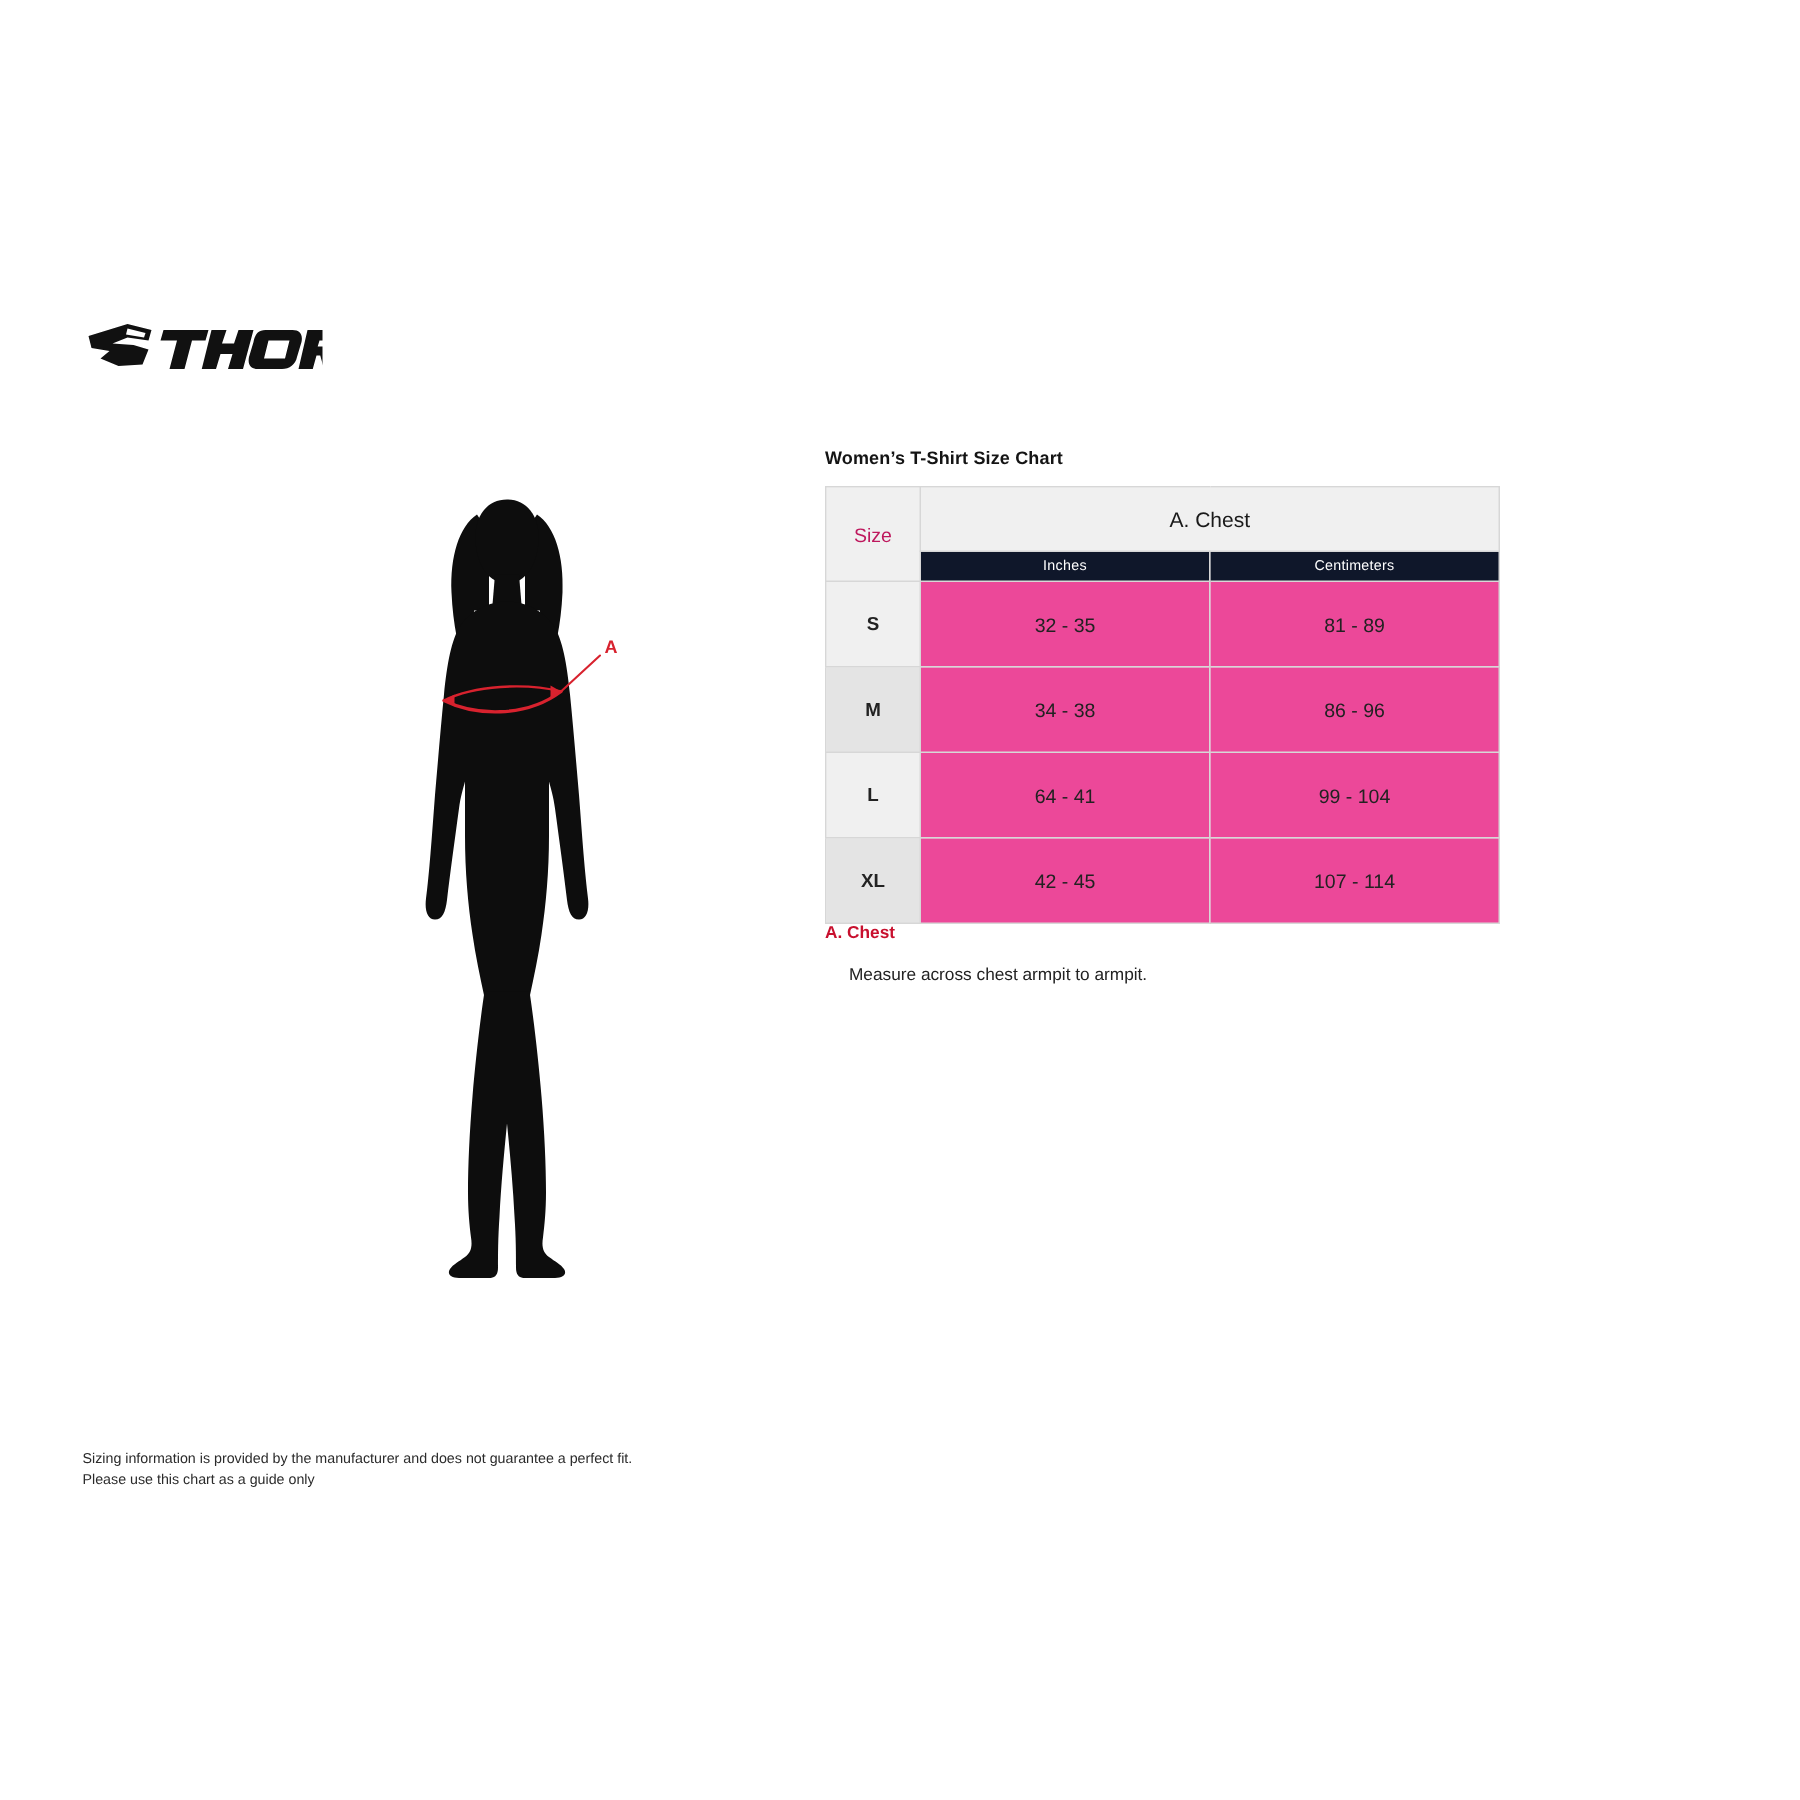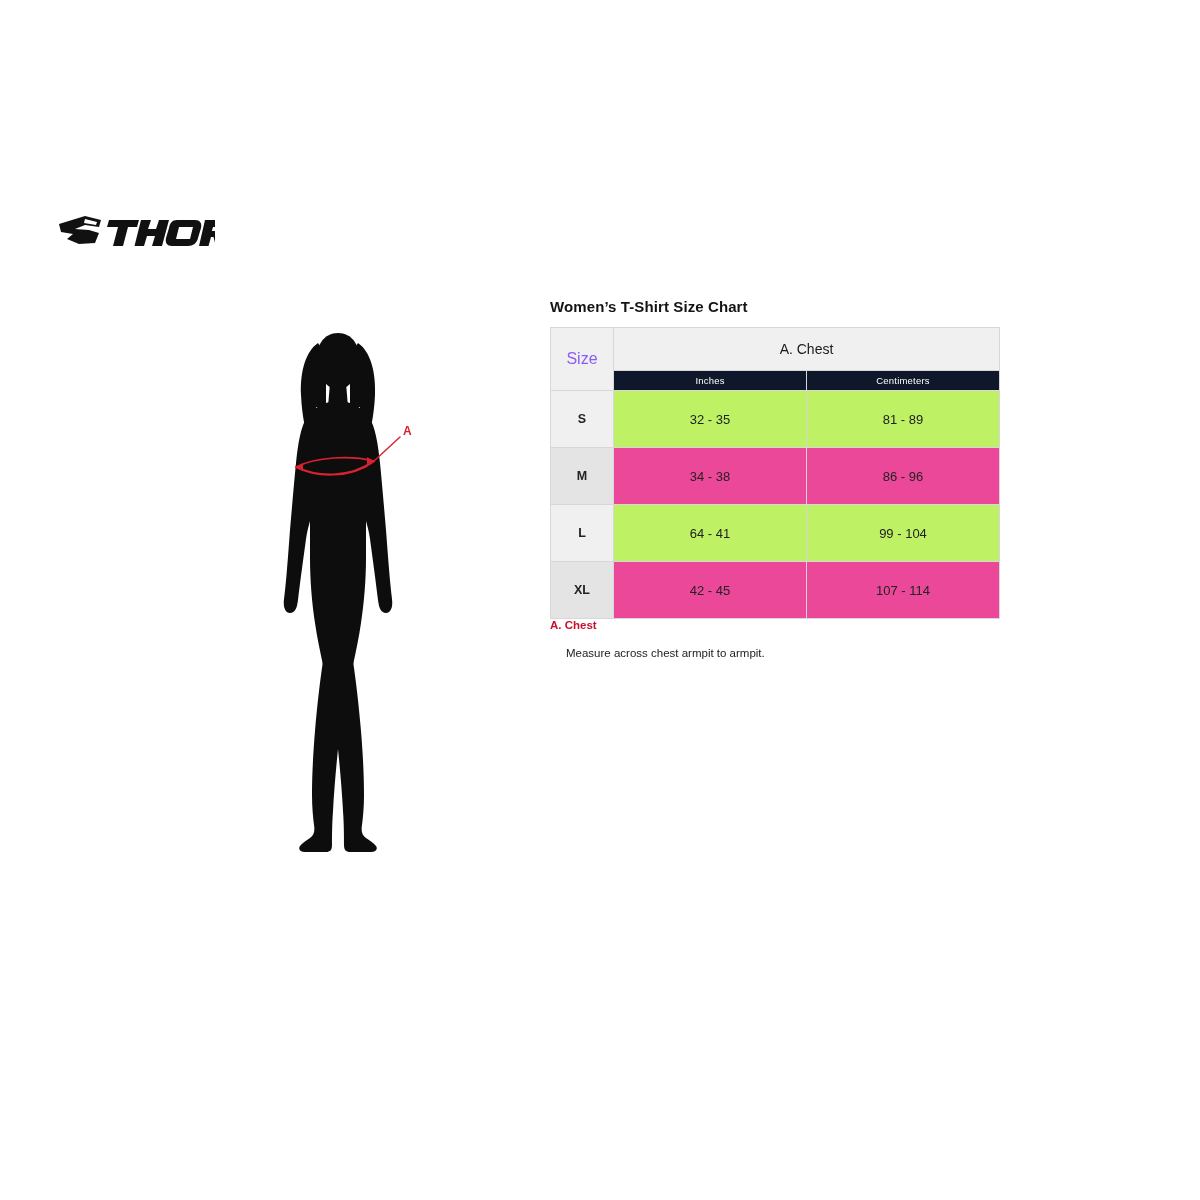--- a/index.html
+++ b/index.html
@@ -37,44 +37,44 @@
   .figure-wrap svg { display: block; }
 
   
   .content {
     position: absolute;
     left: 550px;
     top: 298px;
     width: 460px;
   }
   .chart-title {
-    font-size: 15px;
+    font-size: 12px;
     font-weight: bold;
     color: #141414;
     letter-spacing: 0.1px;
     margin: 0 0 12px 0;
   }
 
   table.size-table {
     border-collapse: collapse;
     width: 450px;
     table-layout: fixed;
   }
   table.size-table td, table.size-table th {
     border: 1px solid #d7d7d7;
     text-align: center;
     vertical-align: middle;
     font-weight: normal;
   }
   .th-size {
     width: 60px;
     background: #f0f0f0;
-    font-size: 16px;
-    font-weight: bold;
-    color: #8b5cf6;
+    font-size: 13px;
+    font-weight: bold;
+    color: #be185d;
     height: 40px;
   }
   .th-group {
     background: #f0f0f0;
     font-size: 14px;
     font-weight: bold;
     color: #1a1a1a;
     height: 40px;
   }
   .subhead td {
@@ -89,21 +89,21 @@
   tbody td {
     height: 54px;
     font-size: 13px;
     color: #222222;
   }
   tbody td.size-cell {
     font-weight: bold;
     font-size: 12.5px;
     background: #f0f0f0;
   }
-  tbody tr.row-odd td { background: #bef264; }
+  tbody tr.row-odd td { background: #ec4899; }
   tbody tr.row-even td { background: #ec4899; }
   tbody tr.row-odd td.size-cell { background: #f0f0f0; }
   tbody tr.row-even td.size-cell { background: #e4e4e4; }
 
   .measure-title {
     font-size: 15.5px;
     font-weight: bold;
     color: #141414;
     margin: 38px 0 12px 0;
   }
@@ -267,13 +267,15 @@
   </table>
 
   <div>
     <div class="measure-label">A. Chest</div>
     <p class="measure-desc">Measure across chest armpit to armpit.</p>
   </div>
 
 </div>
 
 <div class="footer">
+  <div>Sizing information is provided by the manufacturer and does not guarantee a perfect fit.</div>
+  <div>Please use this chart as a guide only</div>
 </div>
 
 </body></html>

